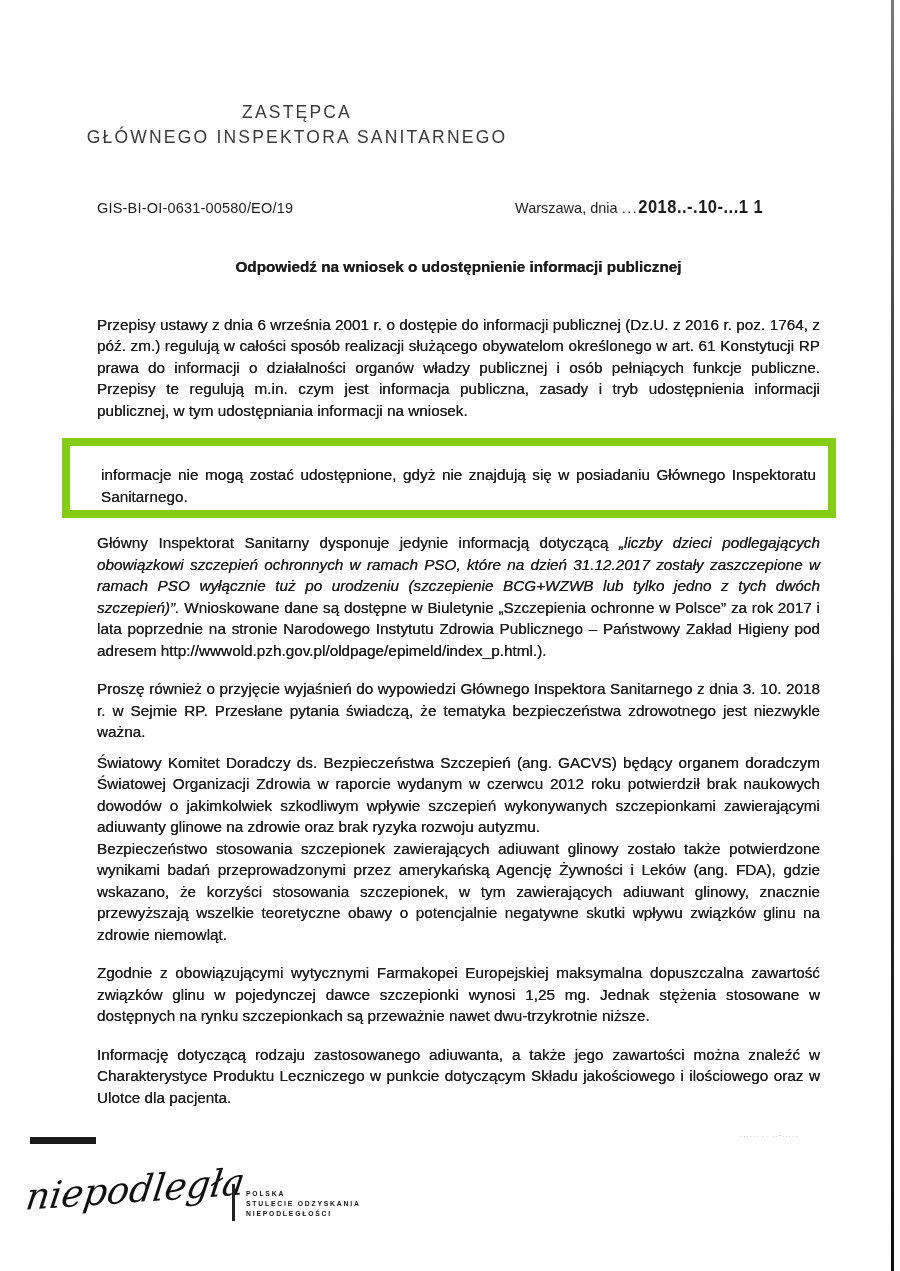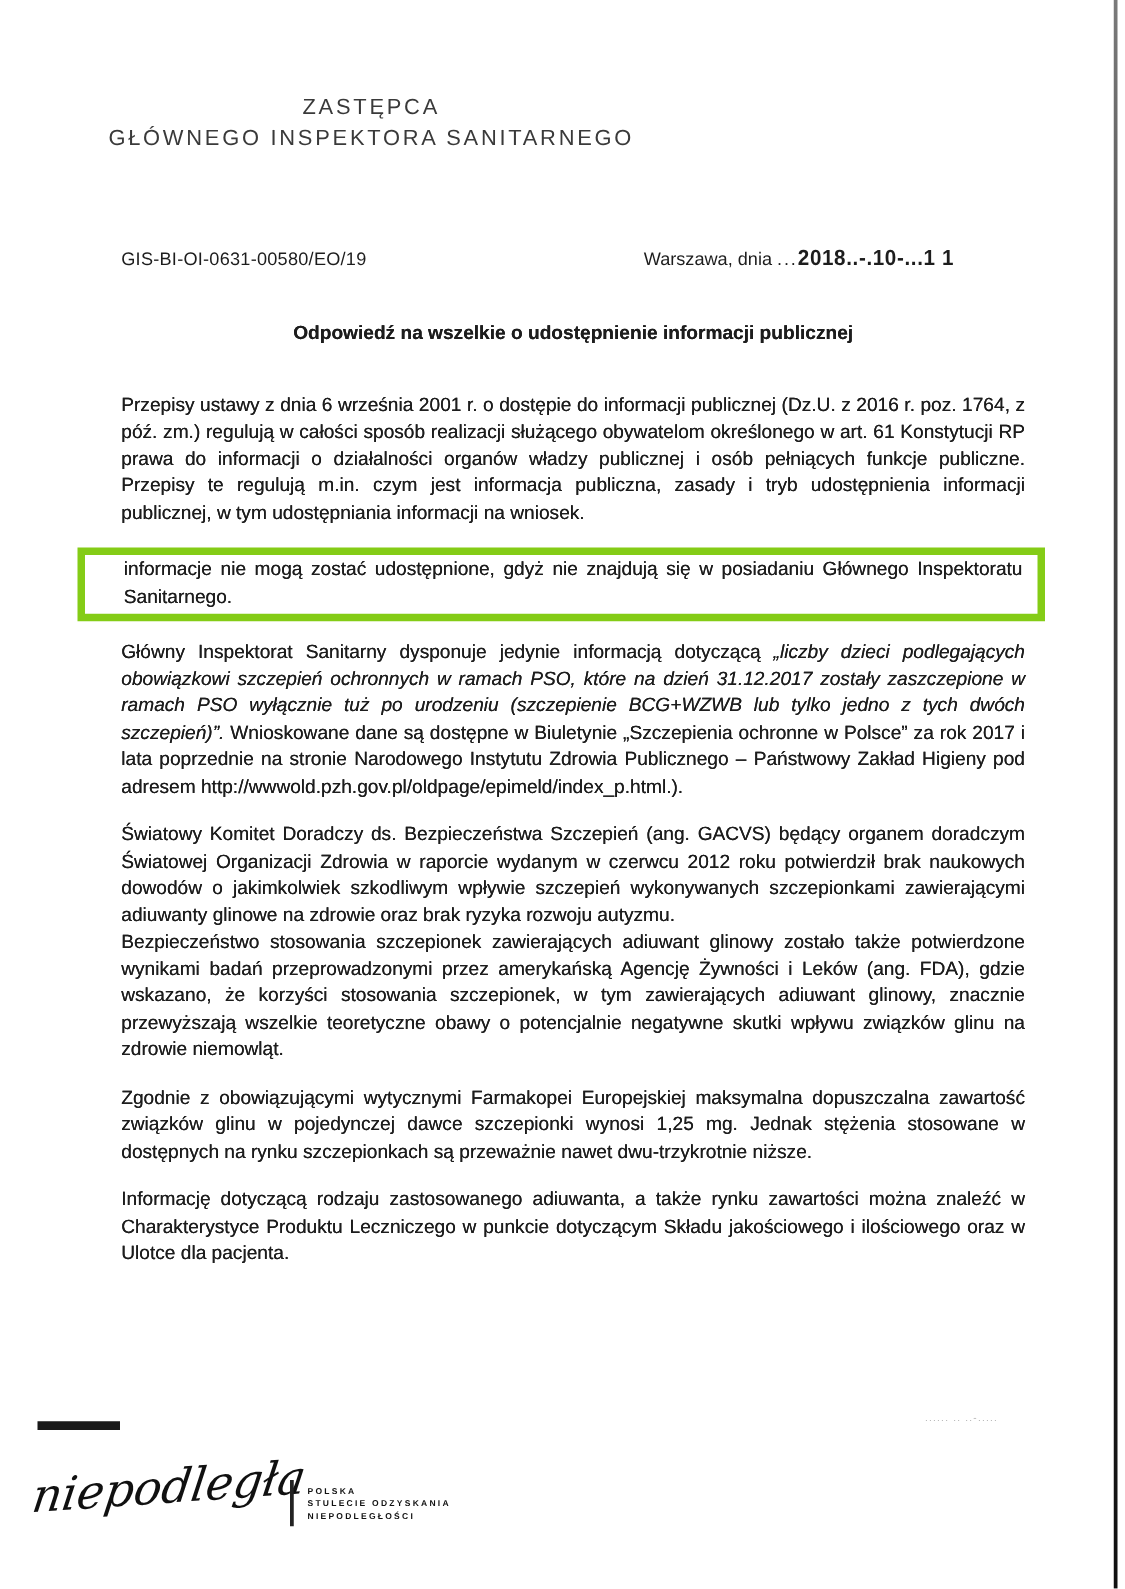--- a/index.html
+++ b/index.html
@@ -5,41 +5,41 @@
   html,body { margin:0; padding:0; background:#ffffff; }
   .page {
     position:relative; width:900px; height:1271px; background:#ffffff;
     font-family:"Liberation Sans", sans-serif; color:#1d1d1d; overflow:hidden;
   }
   .scan-edge {
     position:absolute; right:6px; top:0; width:3px; height:100%;
     background:linear-gradient(180deg,#7a7a7a 0%,#4a4a4a 25%,#2c2c2c 60%,#0f0f0f 100%);
   }
   .letterhead {
-    position:absolute; top:73px; left:58px; width:478px; text-align:center;
+    position:absolute; top:100px; left:58px; width:478px; text-align:center;
     font-size:17.5px; letter-spacing:2.2px; color:#3a3a3a; line-height:25px;
   }
   .refrow { position:absolute; top:198px; left:97px; width:740px; font-size:14.5px; }
   .refno { position:absolute; left:0; top:2px; letter-spacing:0.2px; }
   .place-date { position:absolute; left:418px; top:0; white-space:nowrap; }
   .leader { letter-spacing:1.5px; }
   .stamp { font-weight:bold; font-size:16.5px; letter-spacing:0.5px; display:inline-block; transform:scaleY(1.06); }
   .content {
     position:absolute; top:256px; left:97px; width:723px;
     font-size:15.3px; line-height:21.5px; text-align:justify;
     text-shadow:0 0 0.35px currentColor;
   }
   .title { text-align:center; font-weight:bold; margin:0 0 36px 0; }
   .content p { margin:0 0 17px 0; }
   .content p.nomargin { margin:0; }
   .content p.tight { margin-bottom:9px; }
   .redbox {
-    border:6px solid #84cc16;
+    border:8px solid #84cc16;
     margin:11px -16px 14px -35px;
-    padding:1px 12px 3px 31px;
+    padding:18px 12px 3px 31px;
   }
   .quote-italic { font-style:italic; }
   .u { }
   .sig-bar { position:absolute; left:30px; top:1137px; width:66px; height:7px; background:#191919; }
   .logo-script {
     position:absolute; left:26px; top:1168px; width:220px;
     font-family:"DejaVu Serif", serif; font-style:italic; font-size:37px;
     transform:rotate(-4deg) skewX(-12deg); color:#101010; white-space:nowrap;
   }
   .logo-divider { position:absolute; left:232px; top:1184px; width:3px; height:37px; background:#222; }
@@ -70,39 +70,40 @@
   </div>
 
   <div class="refrow">
     <span class="refno">GIS-BI-OI-0631-00580/EO/19</span>
     <span class="place-date">
       <span>Warszawa, dnia </span><span class="leader">...</span><span class="stamp">2018..-.10-...1 1</span>
     </span>
   </div>
 
   <div class="content">
-    <div class="title">Odpowiedź na wszelkie o udostępnienie informacji publicznej</div>
+    <div class="title">Odpowiedź na wniosek o udostępnienie informacji publicznej</div>
 
     <p>Przepisy ustawy z dnia 6 września 2001 r. o dostępie do informacji publicznej (Dz.U. z 2016 r. poz. 1764, z póź. zm.) regulują w całości sposób realizacji służącego obywatelom określonego w art. 61 Konstytucji RP prawa do informacji o działalności organów władzy publicznej i osób pełniących funkcje publiczne. Przepisy te regulują m.in. czym jest informacja publiczna, zasady i tryb udostępnienia informacji publicznej, w tym udostępniania informacji na wniosek.</p>
 
     <div>
       <div class="redbox">
         <span>informacje nie mogą zostać udostępnione, gdyż nie znajdują się w posiadaniu Głównego Inspektoratu Sanitarnego.</span>
       </div>
     </div>
 
     <p><span>Główny Inspektorat Sanitarny dysponuje jedynie informacją dotyczącą </span><span class="quote-italic">„liczby dzieci podlegających obowiązkowi szczepień ochronnych w ramach PSO, które na dzień 31.12.2017 zostały zaszczepione w ramach PSO wyłącznie tuż po urodzeniu (szczepienie BCG+WZWB lub tylko jedno z tych dwóch szczepień)”.</span><span> Wnioskowane dane są dostępne w Biuletynie „Szczepienia ochronne w Polsce” za rok 2017 i lata poprzednie na stronie  Narodowego Instytutu Zdrowia Publicznego – Państwowy Zakład Higieny pod adresem http://wwwold.pzh.gov.pl/oldpage/epimeld/index_p.html.).</span></p>
 
+    <p class="tight">Proszę również  o przyjęcie wyjaśnień do wypowiedzi Głównego Inspektora Sanitarnego z dnia 3. 10. 2018 r. w Sejmie RP. Przesłane pytania świadczą, że tematyka bezpieczeństwa zdrowotnego jest niezwykle ważna.</p>
 
     <p class="nomargin">Światowy Komitet Doradczy ds. Bezpieczeństwa Szczepień (ang. GACVS) będący organem doradczym Światowej Organizacji Zdrowia w raporcie wydanym w czerwcu 2012 roku potwierdził brak naukowych dowodów o jakimkolwiek szkodliwym wpływie szczepień wykonywanych szczepionkami zawierającymi adiuwanty glinowe na zdrowie oraz brak ryzyka rozwoju autyzmu.</p>
     <p>Bezpieczeństwo stosowania szczepionek zawierających adiuwant glinowy zostało także potwierdzone wynikami badań przeprowadzonymi przez amerykańską Agencję Żywności i Leków (ang. FDA), gdzie wskazano, że korzyści stosowania szczepionek, w tym zawierających adiuwant glinowy, znacznie przewyższają wszelkie teoretyczne obawy o potencjalnie negatywne skutki wpływu związków glinu na zdrowie niemowląt.</p>
 
     <p>Zgodnie z obowiązującymi wytycznymi Farmakopei Europejskiej maksymalna dopuszczalna zawartość związków glinu w pojedynczej dawce szczepionki wynosi 1,25 mg. Jednak stężenia stosowane w dostępnych na rynku szczepionkach są przeważnie nawet dwu-trzykrotnie niższe.</p>
 
-    <p><span>Informację dotyczącą rodzaju zastosowanego adiuwanta, a także rynku zawartości można znaleźć w </span><span class="u">Charakterystyce Produktu Leczniczego</span><span> w punkcie dotyczącym Składu jakościowego i ilościowego oraz w Ulotce dla pacjenta.</span></p>
+    <p><span>Informację dotyczącą rodzaju zastosowanego adiuwanta, a także jego zawartości można znaleźć w </span><span class="u">Charakterystyce Produktu Leczniczego</span><span> w punkcie dotyczącym Składu jakościowego i ilościowego oraz w Ulotce dla pacjenta.</span></p>
   </div>
 
   <div class="sig-bar"></div>
 
   <div class="logo-script">niepodległa</div>
   <div class="logo-divider"></div>
   <div class="logo-caption">
     <div>POLSKA</div>
     <div>STULECIE ODZYSKANIA</div>
     <div>NIEPODLEGŁOŚCI</div>

